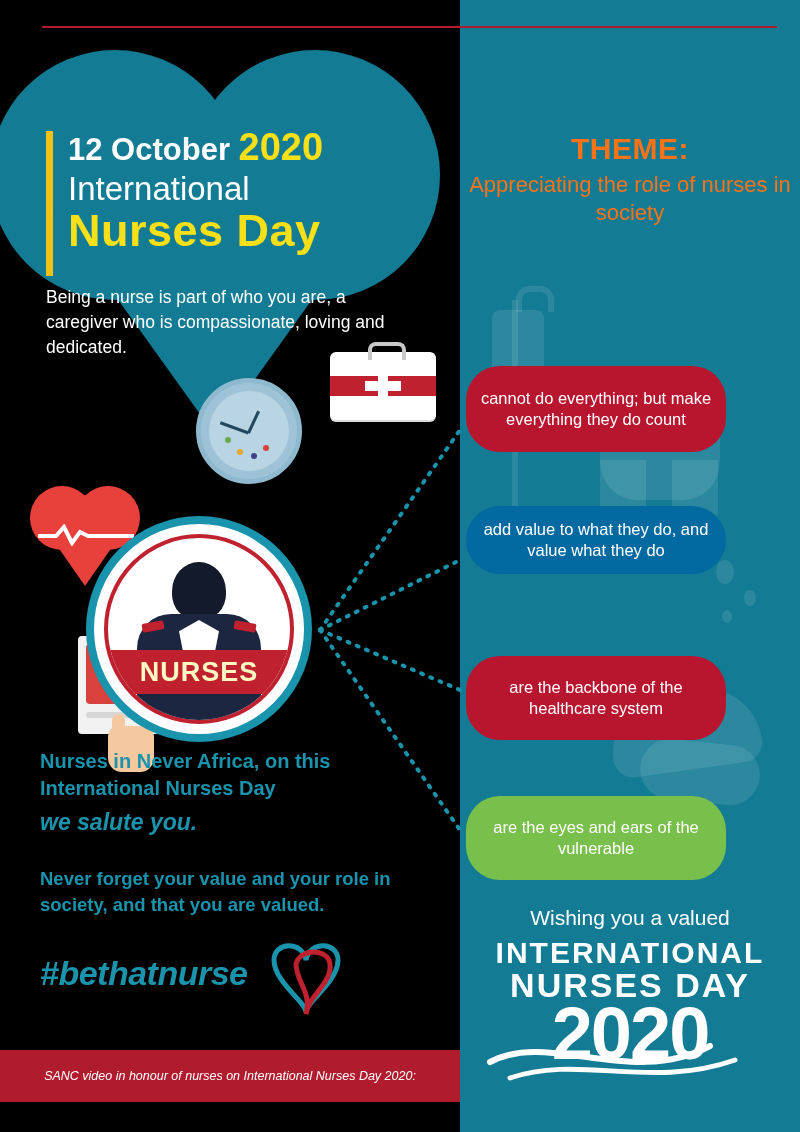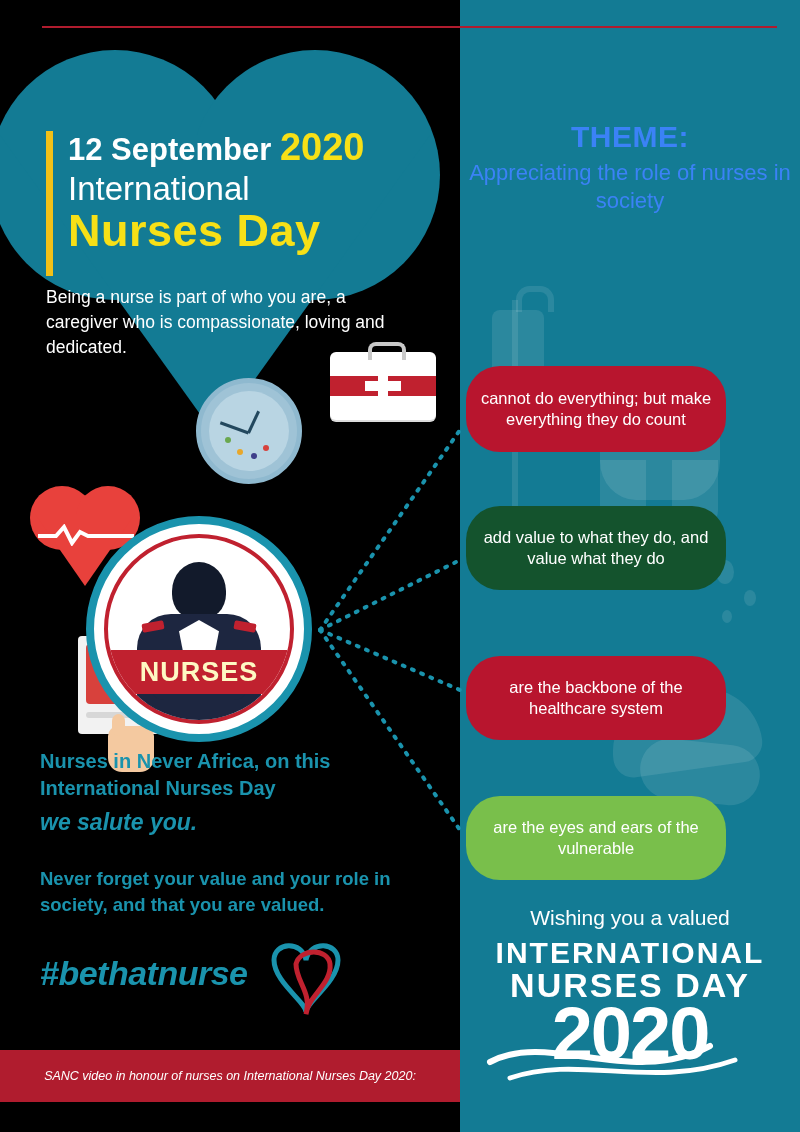--- a/index.html
+++ b/index.html
@@ -134,32 +134,32 @@
 
   
   .redbar{
     position:absolute;left:0;top:1050px;width:460px;height:52px;background:#b01c2e;
     color:#ffffff;font-size:12.5px;line-height:1.45;text-align:center;
     display:flex;flex-direction:column;align-items:center;justify-content:center;font-style:italic;
   }
 
   
   .theme{
-    position:absolute;left:466px;top:120px;width:328px;text-align:center;color:#3b82f6;
+    position:absolute;left:466px;top:132px;width:328px;text-align:center;color:#f97316;
   }
   .theme .t1{font-size:30px;font-weight:bold;letter-spacing:.5px;}
   .theme .t2{font-size:22px;line-height:1.25;margin-top:5px;}
 
   .bubble{
     position:absolute;width:260px;color:#ffffff;text-align:center;
     border-radius:34px;display:flex;align-items:center;justify-content:center;
     font-size:16.5px;line-height:1.3;padding:10px 14px;box-sizing:border-box;
   }
   .b1{left:466px;top:366px;height:86px;background:#b8152e;}
-  .b2{left:466px;top:506px;height:84px;background:#14532d;}
+  .b2{left:466px;top:506px;height:68px;background:#0369a1;}
   .b3{left:466px;top:656px;height:84px;background:#b8152e;}
   .b4{left:466px;top:796px;height:84px;background:#79bf4b;}
 
   .wishing{
     position:absolute;left:466px;top:906px;width:328px;text-align:center;color:#ffffff;
     font-size:21px;
   }
   .ind-logo{position:absolute;left:466px;top:936px;width:328px;text-align:center;color:#ffffff;}
   .ind-logo .l1{font-size:30px;font-weight:bold;letter-spacing:2px;}
   .ind-logo .l2{font-size:34px;font-weight:bold;letter-spacing:2px;margin-top:-4px;}
@@ -188,21 +188,21 @@
 
   <div class="heart">
     <div class="lobe l1"></div>
     <div class="lobe l2"></div>
     <div class="body"></div>
   </div>
 
   <div class="yellow-bar"></div>
   <div class="headline">
     <div class="hl-row1">
-      <span class="may">12 September</span>
+      <span class="may">12 October</span>
       <span class="yr">2020</span>
     </div>
     <div class="hl-row2">International</div>
     <div class="hl-row3">Nurses Day</div>
   </div>
 
   <div class="lead">Being a nurse is part of who you are, a caregiver who is compassionate, loving and dedicated.</div>
 
   <div class="clock">
     <div class="face"></div>

